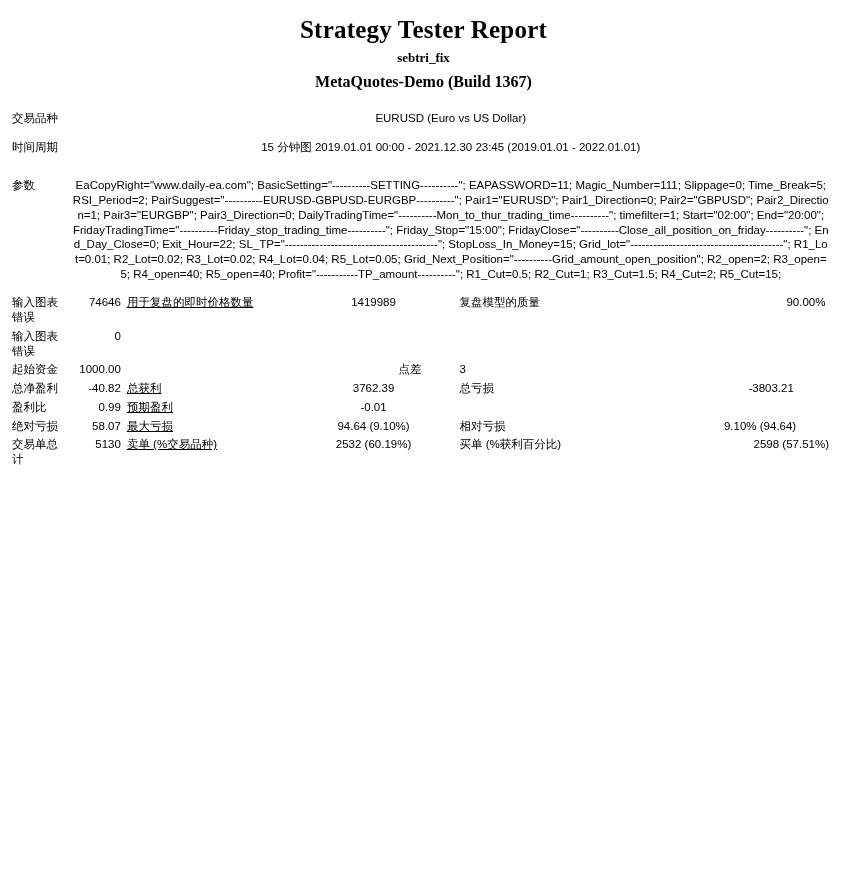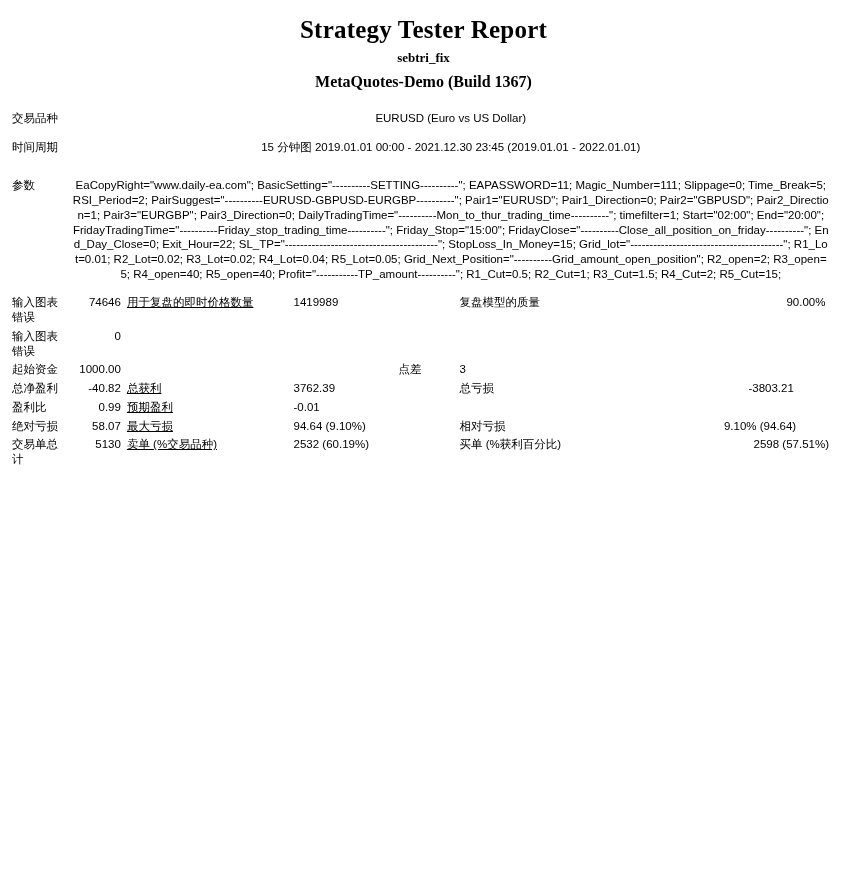--- a/index.html
+++ b/index.html
@@ -61,21 +61,21 @@
     white-space: nowrap;
   }
   .c-label2 {
     width: 230px;
     text-align: left;
     white-space: nowrap;
     text-decoration: underline;
   }
   .c-val2 {
     width: 120px;
-    text-align: left;
+    text-align: center;
     padding-right: 6px;
     white-space: nowrap;
   }
   .c-val3 {
     text-align: left;
     padding-right: 4px;
     white-space: nowrap;
   }
   
   .hdr-label {

